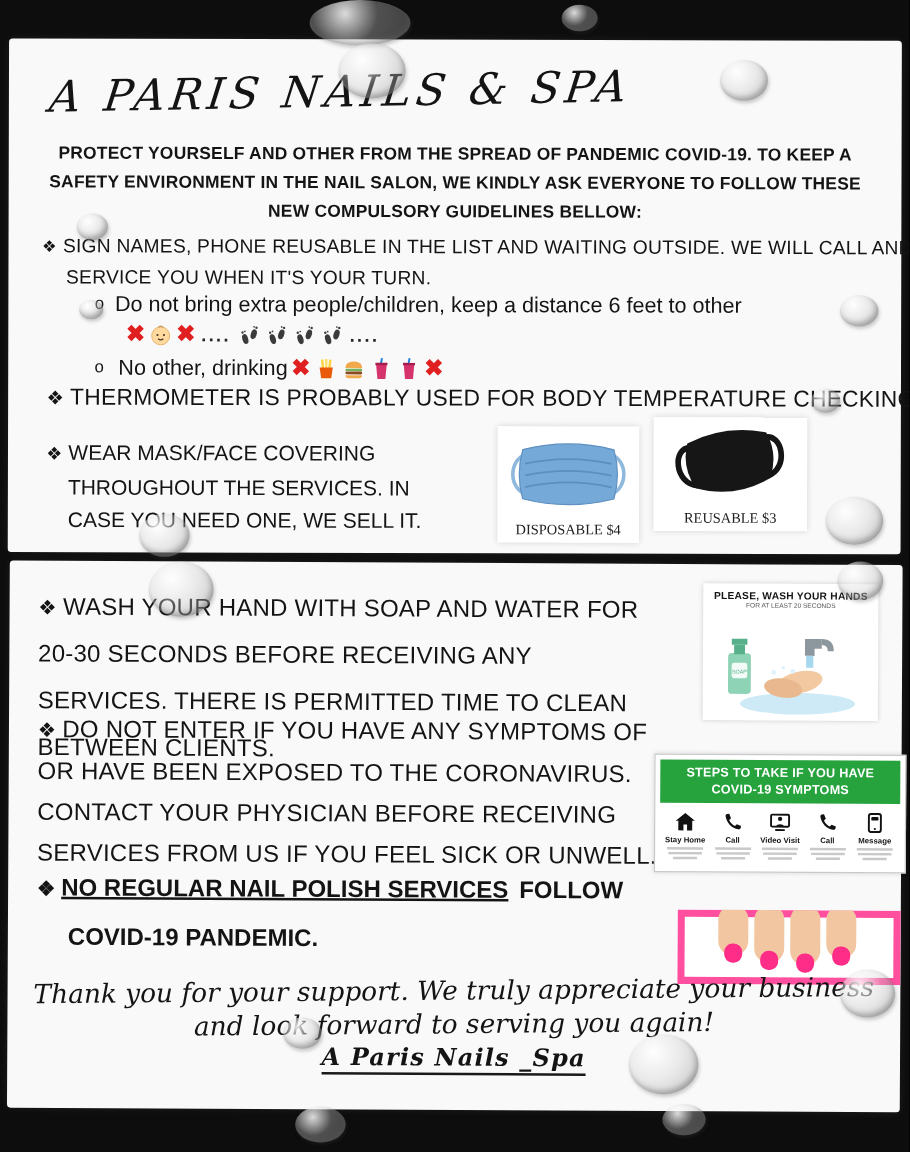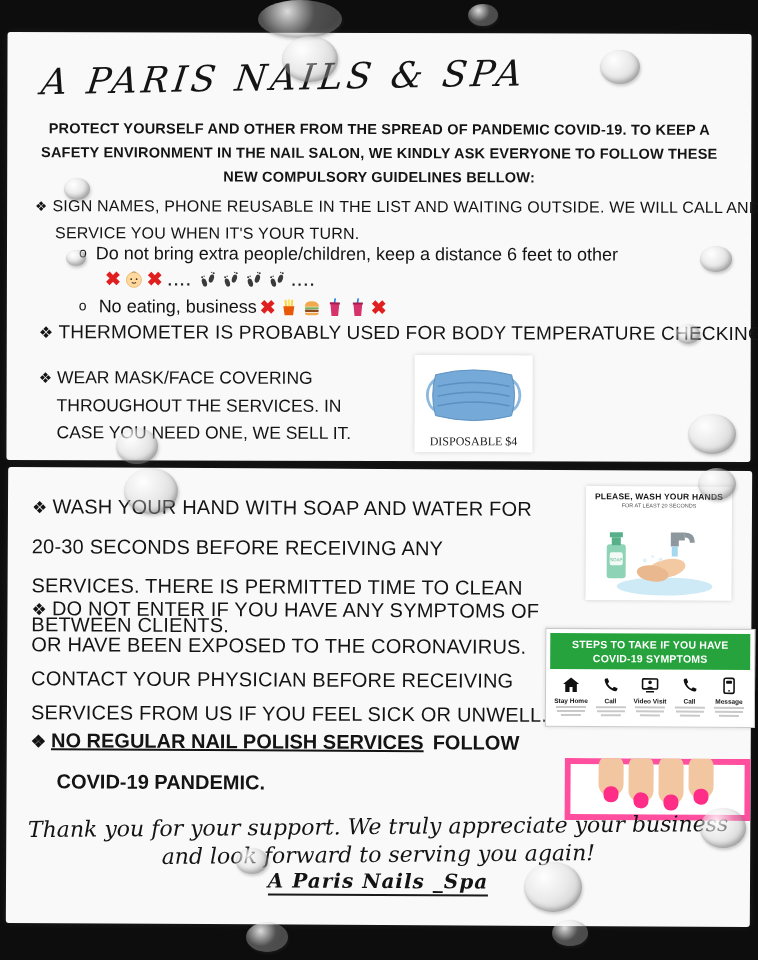--- a/index.html
+++ b/index.html
@@ -145,21 +145,21 @@
         <ellipse cx="13.5" cy="9" rx="2.4" ry="4.2" transform="rotate(18 13.5 9)"></ellipse>
         <circle cx="15.8" cy="3.6" r="1"></circle>
             <circle cx="13.8" cy="2.8" r="0.7"></circle>
           </g>
       </svg>
       <span class="dots">....</span>
     </div>
 
     <div class="sub s2">
       <span class="omk">o</span>
-      <span>No eating, business</span>
+      <span>No other, drinking</span>
       <span class="xmark">✖</span>
       <svg class="emoji" viewBox="0 0 20 20">
         <rect x="6" y="2" width="2" height="9" fill="#ffd43b" transform="rotate(-6 7 6)"></rect>
         <rect x="9" y="1.5" width="2" height="9" fill="#ffe066"></rect>
         <rect x="12" y="2" width="2" height="9" fill="#ffd43b" transform="rotate(6 13 6)"></rect>
         <path d="M4.5 8.5 L15.5 8.5 L14.2 17.5 L5.8 17.5 Z" fill="#e8590c"></path>
       </svg>
       <svg class="emoji" viewBox="0 0 20 20">
         <path d="M3 9 Q3 3.5 10 3.5 Q17 3.5 17 9 Z" fill="#f2a94d"></path>
         <rect x="3" y="9.5" width="14" height="2" rx="1" fill="#74b35c"></rect>
@@ -192,20 +192,28 @@
         <path d="M18 22 C4 28 4 50 18 56" stroke="#8fb8dd" stroke-width="3" fill="none"></path>
         <path d="M92 22 C106 28 106 50 92 56" stroke="#8fb8dd" stroke-width="3" fill="none"></path>
         <path d="M16 18 Q55 8 94 18 Q100 39 94 60 Q55 70 16 60 Q10 39 16 18 Z" fill="#74a9d8" stroke="#5d8fc0"></path>
         <path d="M18 30 Q55 22 92 30" stroke="#5d8fc0" fill="none" stroke-width="1.5"></path>
         <path d="M18 40 Q55 32 92 40" stroke="#5d8fc0" fill="none" stroke-width="1.5"></path>
         <path d="M18 50 Q55 42 92 50" stroke="#5d8fc0" fill="none" stroke-width="1.5"></path>
       </svg>
       <figcaption>DISPOSABLE $4</figcaption>
     </figure>
 
+    <figure class="mask-card reusable">
+      <svg width="116" height="74" viewBox="0 0 110 78">
+        <path d="M88 20 C104 18 106 50 86 54" stroke="#151515" stroke-width="5" fill="none"></path>
+        <path d="M22 20 C6 18 4 50 24 54" stroke="#151515" stroke-width="5" fill="none"></path>
+        <path d="M20 16 Q55 4 90 16 Q98 36 88 56 Q55 70 22 56 Q12 36 20 16 Z" fill="#161616"></path>
+      </svg>
+      <figcaption>REUSABLE $3</figcaption>
+    </figure>
   </section>
 
   <section class="panel bottom">
 
     <div class="bullet w1">
       <span class="mk">❖</span><span>WASH YOUR HAND WITH SOAP AND WATER FOR 20-30 SECONDS BEFORE RECEIVING ANY SERVICES. THERE IS PERMITTED TIME TO CLEAN BETWEEN CLIENTS.</span>
     </div>
 
     <figure class="wash-poster">
       <div class="wp-title">PLEASE, WASH YOUR HANDS</div>

